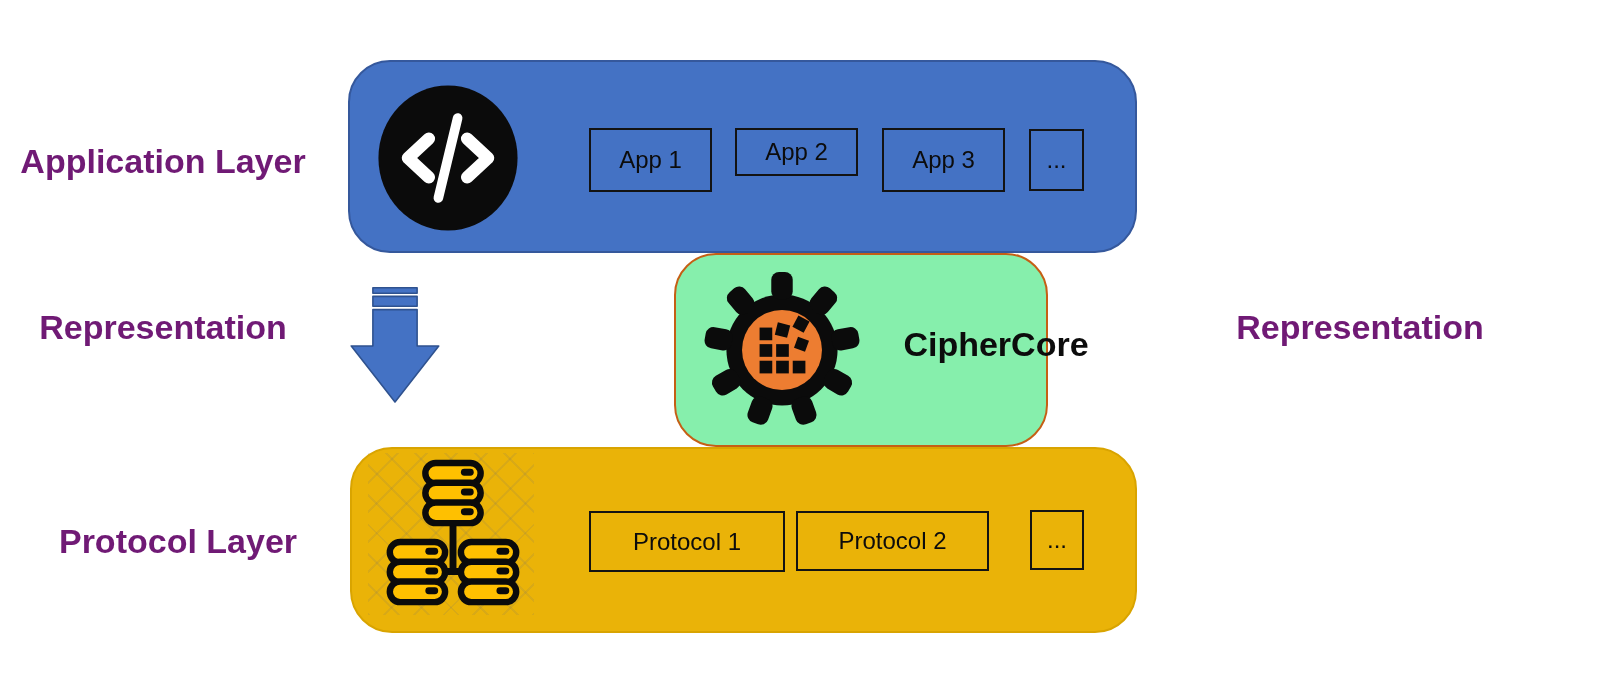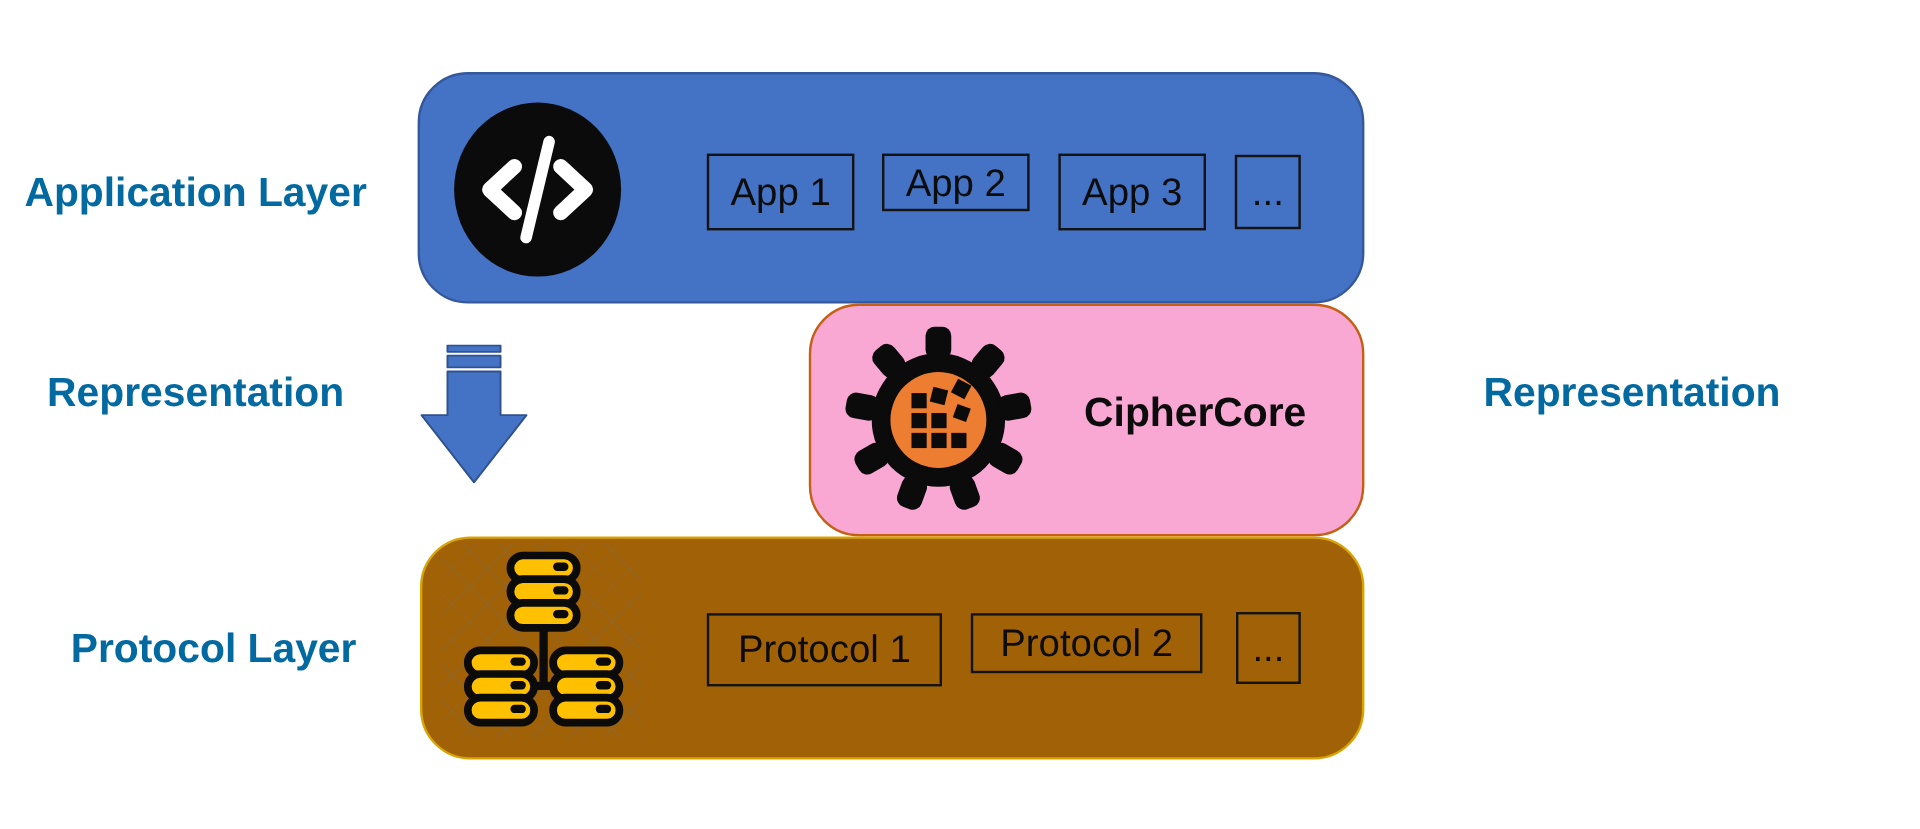--- a/index.html
+++ b/index.html
@@ -5,33 +5,33 @@
   html,body{margin:0;padding:0;background:#ffffff;}
   .canvas{
     position:relative;width:1600px;height:691px;background:#ffffff;overflow:hidden;
     font-family:"Liberation Sans",sans-serif;
   }
   .abs{position:absolute;}
 
   
   .layer-box{position:absolute;border-radius:42px;box-sizing:border-box;}
   .app-box{left:348px;top:60px;width:789px;height:193px;background:#4472C4;border:2px solid #35589c;z-index:2;}
-  .ir-box{left:674px;top:253px;width:463px;height:194px;background:#f9a8d4;border:2px solid #c55f15;z-index:1;}
-  .proto-box{left:350px;top:447px;width:787px;height:186px;background:#a16207;border:2px solid #d9a400;z-index:2;}
+  .ir-box{left:674px;top:253px;width:374px;height:194px;background:#86efac;border:2px solid #c55f15;z-index:1;}
+  .proto-box{left:350px;top:447px;width:787px;height:186px;background:#eab308;border:2px solid #d9a400;z-index:2;}
 
   
   .chip{
     position:absolute;box-sizing:border-box;border:2px solid #131313;
     display:flex;align-items:center;justify-content:center;
-    font-size:32px;color:#0c0c0c;white-space:nowrap;
+    font-size:24px;color:#0c0c0c;white-space:nowrap;
   }
 
   
   .side-label{
-    position:absolute;text-align:center;color:#0369a1;
+    position:absolute;text-align:center;color:#701a75;
     font-weight:bold;font-size:34px;line-height:48px;
   }
   .note-label{
     position:absolute;text-align:center;color:#3F3F3F;
     font-weight:normal;font-size:34px;line-height:48px;
   }
 
   .ciphercore-label{
     position:absolute;left:200px;top:70px;width:240px;text-align:center;
     font-weight:bold;font-size:34px;color:#0c0c0c;
@@ -151,17 +151,17 @@
           <rect x="124" y="92" width="13" height="7" rx="3.5" fill="#0b0b0b"></rect>
           <rect x="88" y="106" width="56" height="21" rx="10.5" fill="#FFC000" stroke="#0b0b0b" stroke-width="6.5"></rect>
           <rect x="124" y="112" width="13" height="7" rx="3.5" fill="#0b0b0b"></rect>
           <rect x="88" y="126" width="56" height="21" rx="10.5" fill="#FFC000" stroke="#0b0b0b" stroke-width="6.5"></rect>
           <rect x="124" y="132" width="13" height="7" rx="3.5" fill="#0b0b0b"></rect>
         </g>
       </g>
     </svg>
 
     <div class="chip" style="left:237px;top:62px;width:196px;height:61px;">Protocol 1</div>
-    <div class="chip" style="left:457px;top:62px;width:193px;height:50px;">Protocol 2</div>
+    <div class="chip" style="left:444px;top:62px;width:193px;height:60px;">Protocol 2</div>
     <div class="chip" style="left:678px;top:61px;width:54px;height:60px;">...</div>
   </div>
 
 </div>
 
 </body></html>

